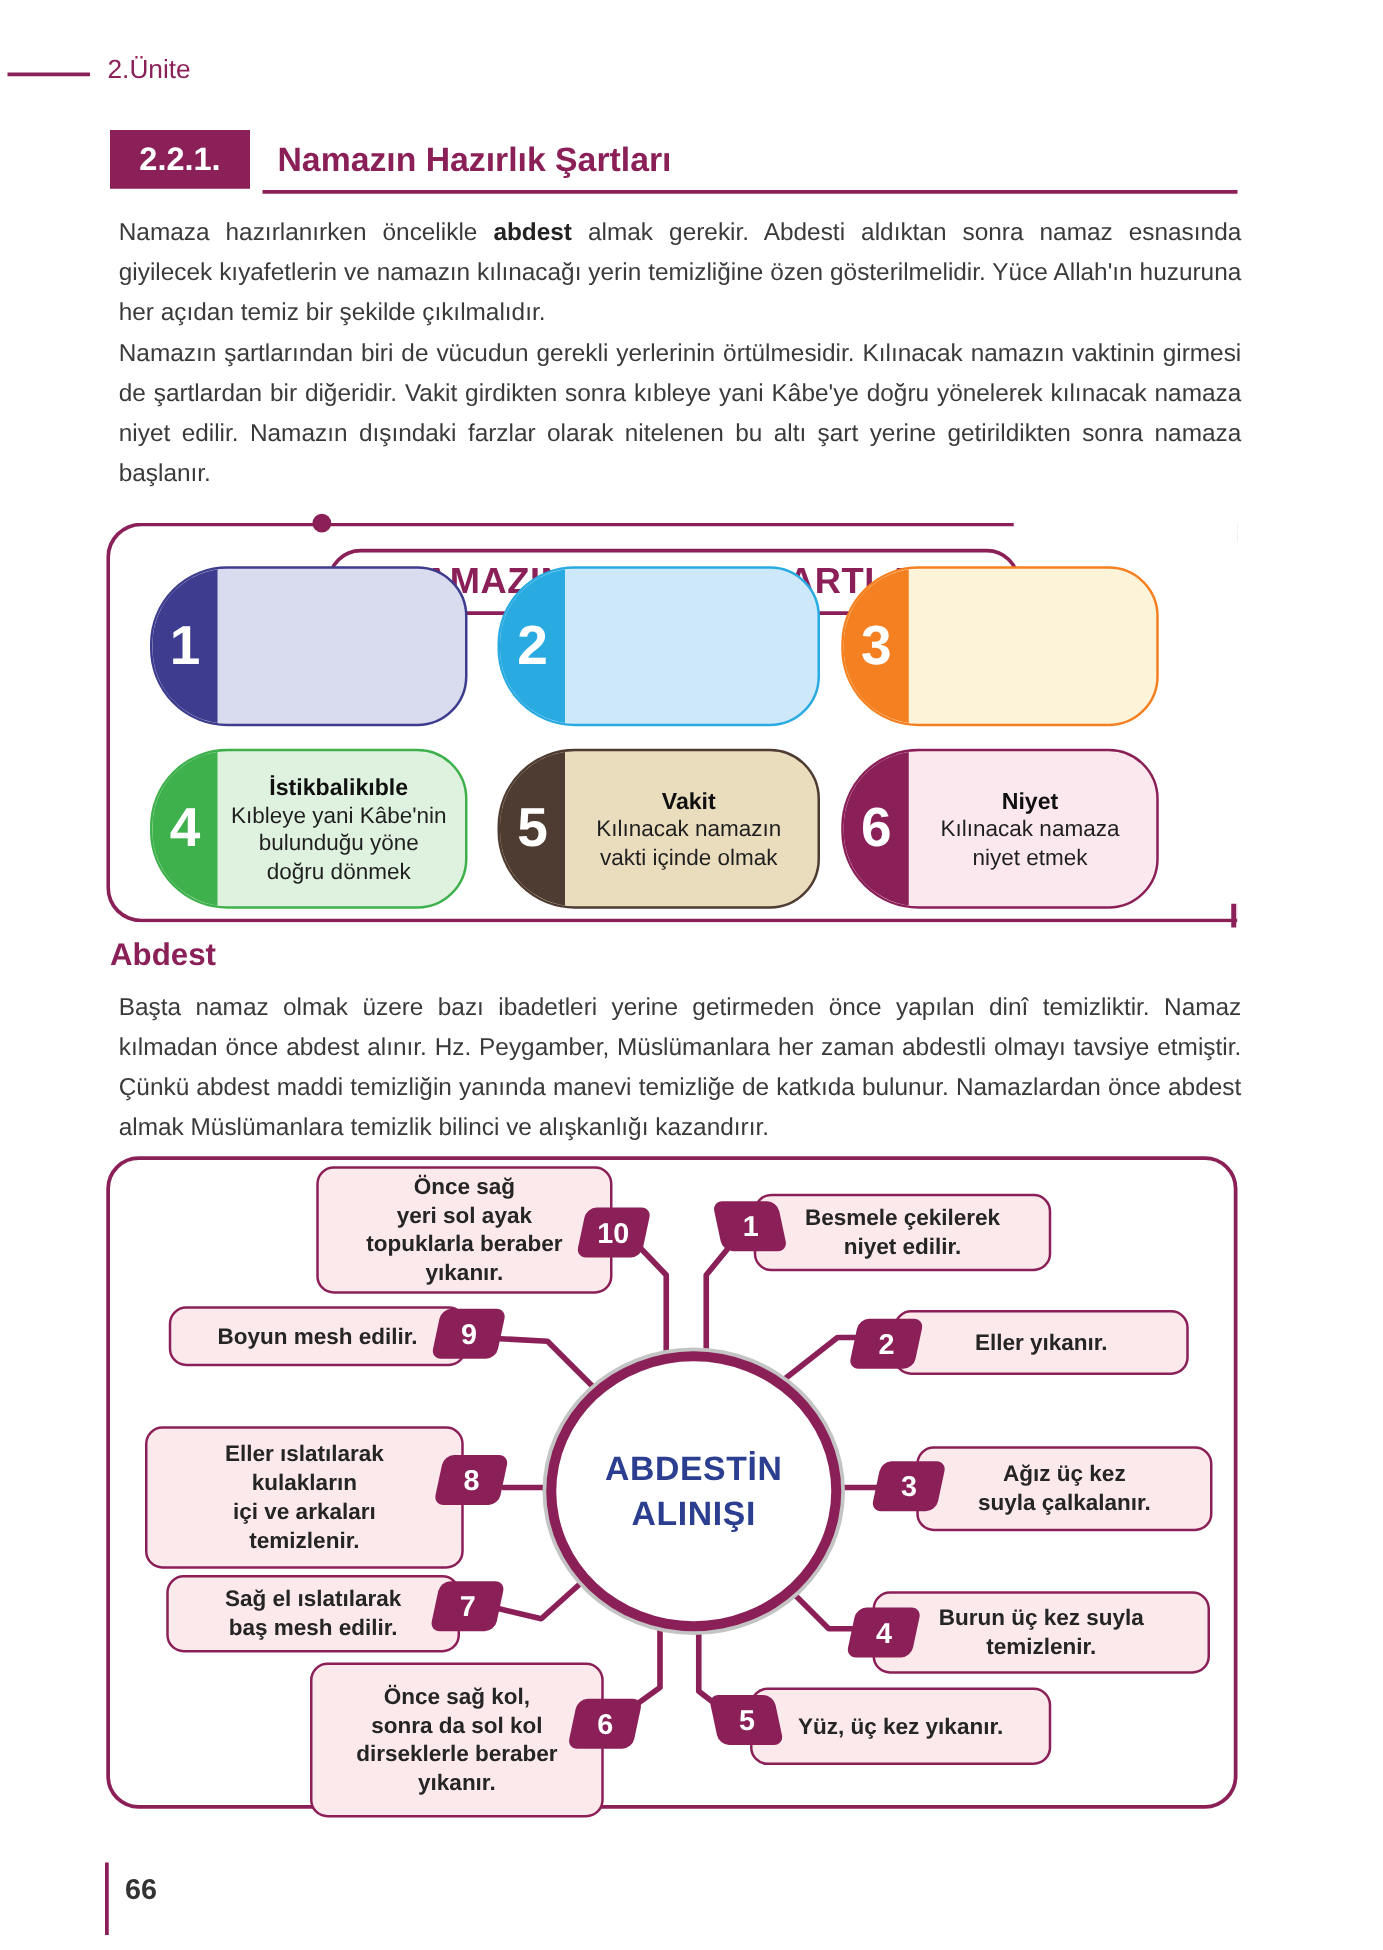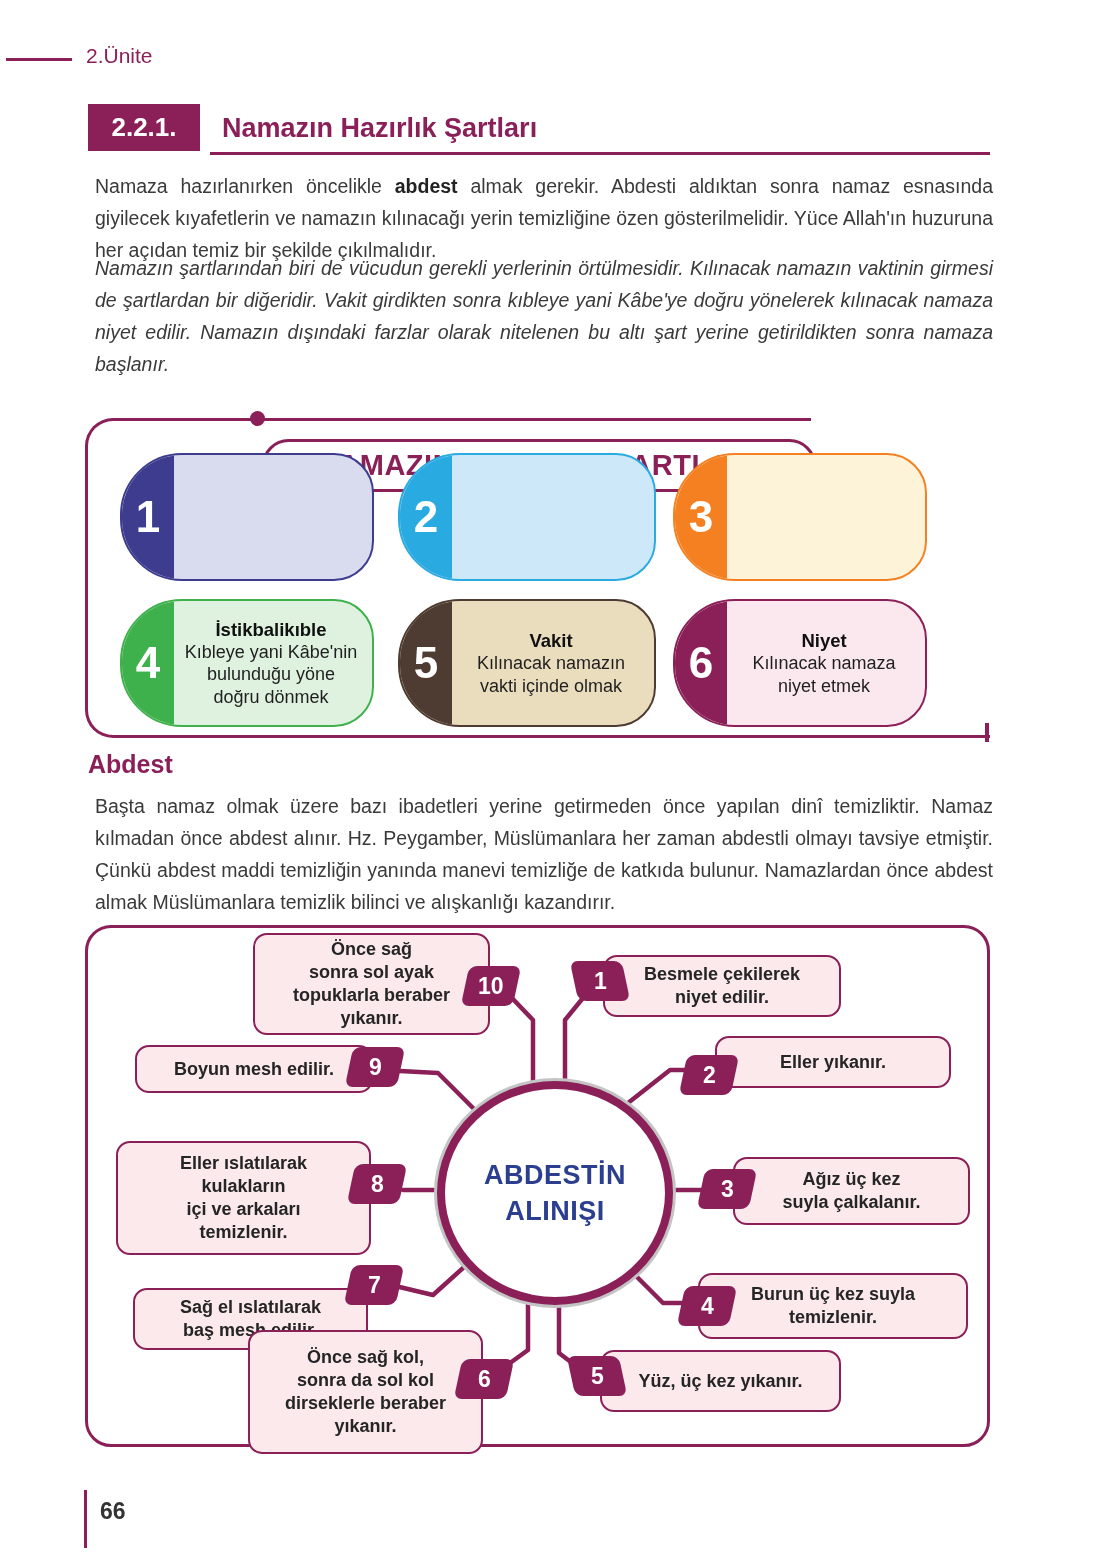--- a/index.html
+++ b/index.html
@@ -18,21 +18,21 @@
   .section-badge{left:88px;top:104px;width:112px;height:47px;background:#8B2059;
     color:#fff;font-size:26px;font-weight:bold;display:flex;align-items:center;justify-content:center;}
   .section-title{left:222px;top:108px;height:40px;display:flex;align-items:center;
     font-size:27px;font-weight:bold;color:#8B2059;}
   .section-underline{left:210px;top:152px;width:780px;height:2.5px;background:#8B2059;}
 
   
   .para{position:absolute;left:95px;width:898px;font-size:19.5px;line-height:32px;
     color:#3a3a3a;text-align:justify;margin:0;}
   .p1{top:170px;}
-  .p2{top:252px;font-style:italic;}
+  .p2{top:267px;}
   .p-abdest{top:790px;}
   .bold{font-weight:bold;color:#222;}
   .abdest-heading{left:88px;top:750px;font-size:25px;font-weight:bold;color:#8B2059;}
 
   
   .diagram1{left:85px;top:395px;width:905px;height:345px;}
   .d1-outline{left:0;top:23px;width:902px;height:314px;border:3px solid #8B2059;border-right:none;
     border-radius:28px 0 0 28px;}
   .d1-cover{left:726px;top:20px;width:179px;height:10px;background:#ffffff;}
   .d1-tick{left:900px;top:328px;width:3.5px;height:19px;background:#8B2059;}
@@ -76,24 +76,24 @@
   .sline{font-size:18px;font-weight:bold;color:#252525;line-height:23px;text-align:center;}
   .sbadge{position:absolute;width:52px;height:40px;background:#8B2059;border-radius:8px;z-index:3;
     transform:skewX(-12deg);display:flex;align-items:center;justify-content:center;}
   .sbadge span{color:#fff;font-size:23px;font-weight:bold;transform:skewX(12deg);}
   .sbadge.lean-right{transform:skewX(12deg);}
   .sbadge.lean-right span{transform:skewX(-12deg);}
 
   .s10{left:165px;top:5px;width:237px;height:102px;}
   .s1{left:515px;top:27px;width:238px;height:62px;}
   .s9{left:47px;top:117px;width:238px;height:48px;}
-  .s2{left:627px;top:108px;width:236px;height:52px;}
+  .s2{left:627px;top:120px;width:236px;height:52px;}
   .s8{left:28px;top:213px;width:255px;height:114px;}
   .s3{left:645px;top:229px;width:237px;height:68px;}
-  .s7{left:45px;top:332px;width:235px;height:62px;margin-top:28px;}
+  .s7{left:45px;top:332px;width:235px;height:62px;}
   .s4{left:610px;top:345px;width:270px;height:66px;}
   .s6{left:160px;top:402px;width:235px;height:124px;}
   .s5{left:512px;top:422px;width:241px;height:62px;}
 
   .g10{left:377px;top:38px;}
   .g1{left:486px;top:33px;}
   .g9{left:261px;top:119px;}
   .g2{left:595px;top:127px;}
   .g8{left:263px;top:236px;}
   .g3{left:613px;top:241px;}
@@ -193,21 +193,21 @@
     </g>
   </svg>
 
   <div class="abs d2-circle">
     <span>ABDESTİN</span>
     <span>ALINIŞI</span>
   </div>
 
   <div class="sbox s10">
     <span class="sline">Önce sağ</span>
-    <span class="sline">sonra sol ayak</span>
+    <span class="sline">yeri sol ayak</span>
     <span class="sline">topuklarla beraber</span>
     <span class="sline">yıkanır.</span>
   </div>
   <div class="sbadge g10">
       <span>10</span>
     </div>
 
   <div class="sbox s1">
     <span class="sline">Besmele çekilerek</span>
     <span class="sline">niyet edilir.</span>

